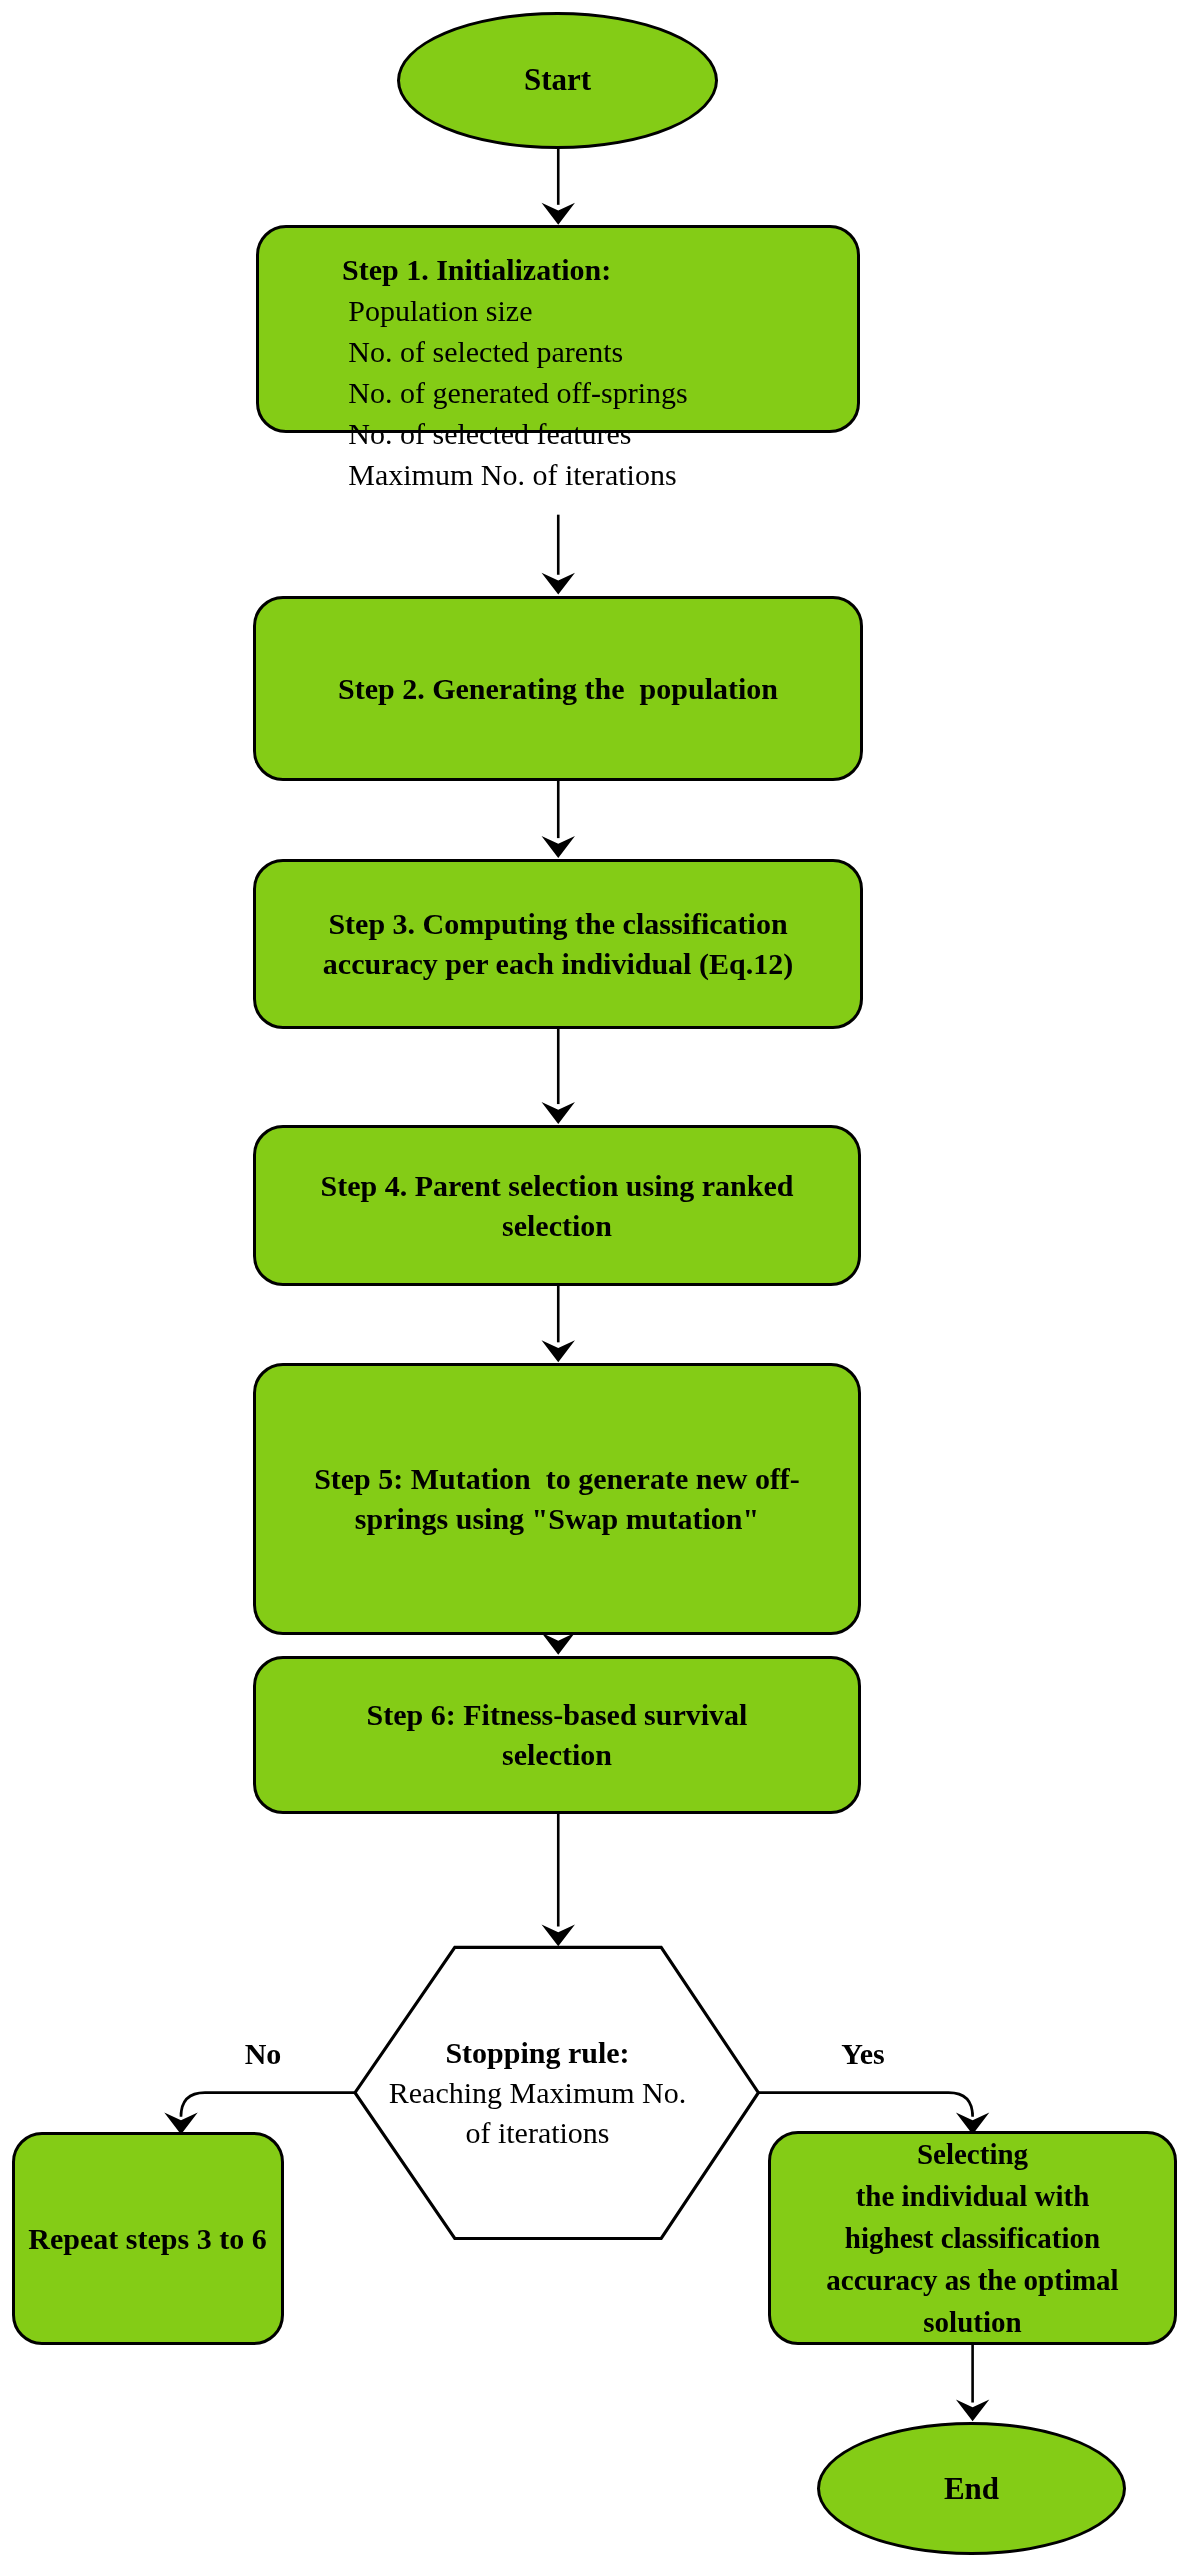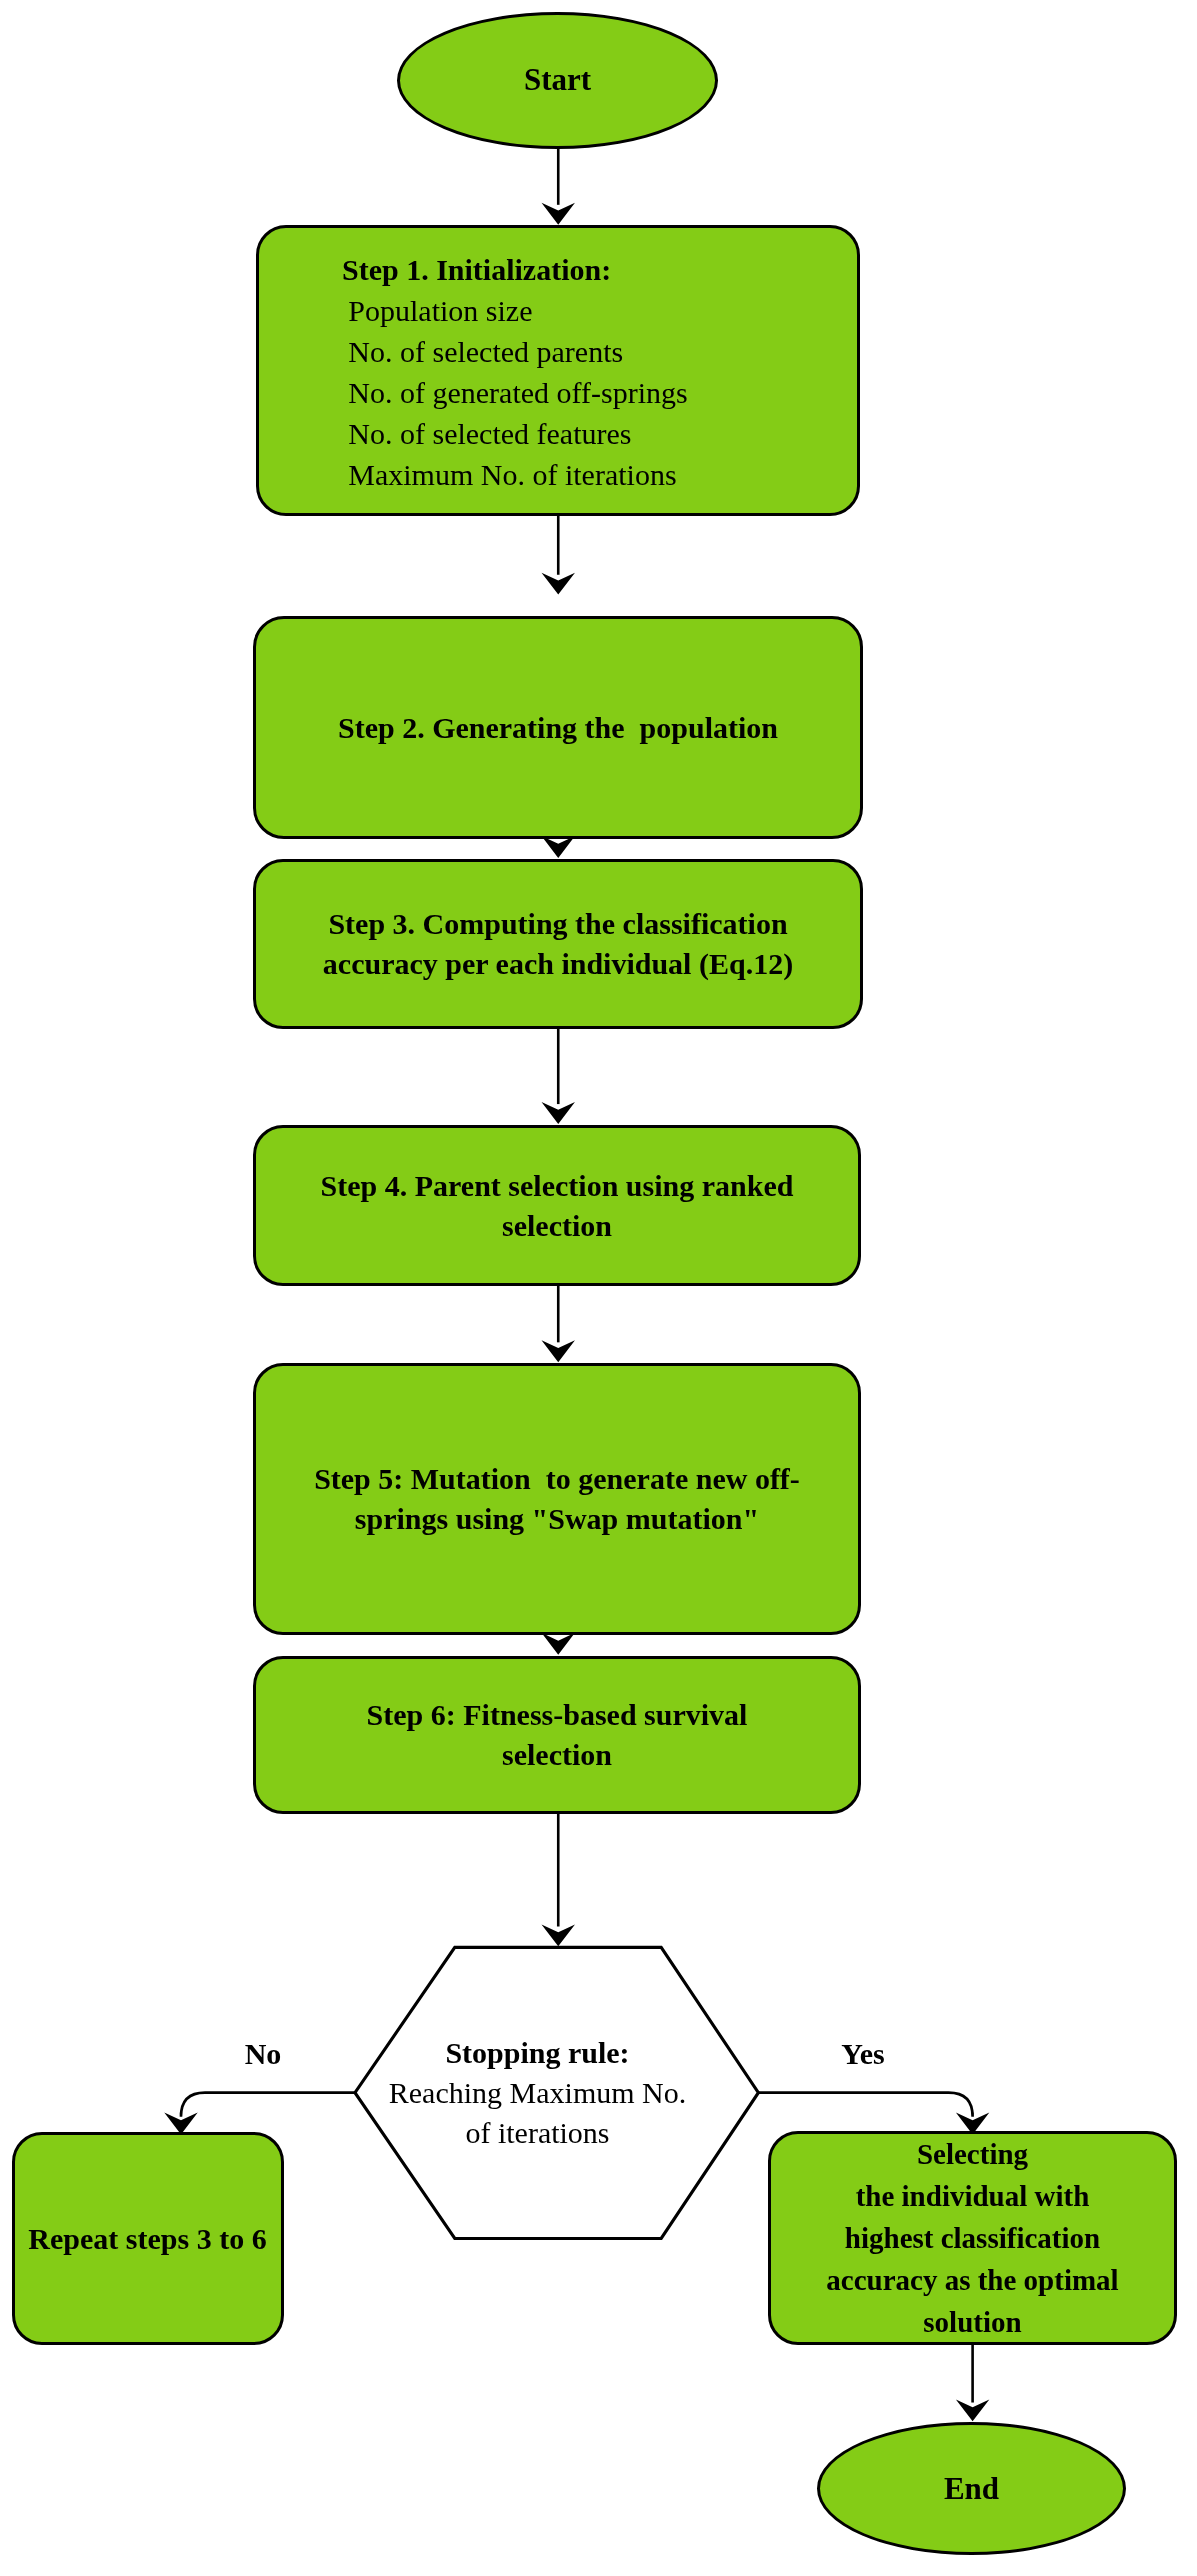--- a/index.html
+++ b/index.html
@@ -75,32 +75,32 @@
     <path class="head" d="M1861 4085 L1829 4043 L1861 4058 L1893 4043 Z"></path>
 
     <line class="conn" x1="1861" y1="4486" x2="1861" y2="4598"></line>
     <path class="head" d="M1861 4634 L1829 4592 L1861 4607 L1893 4592 Z"></path>
   </svg>
 
   <div class="node terminator" style="left:397px;top:11.5px;width:321px;height:137px;">
     <span class="term-label">Start</span>
   </div>
 
-  <div class="node rect" style="left:256px;top:225px;width:604px;height:291px;">
+  <div class="node rect" style="left:256px;top:225px;width:604px;height:208px;">
     <div class="init-content">
       <span class="init-title">Step 1. Initialization:</span>
       <span class="init-item">Population size</span>
       <span class="init-item">No. of selected parents</span>
       <span class="init-item">No. of generated off-springs</span>
       <span class="init-item">No. of selected features</span>
       <span class="init-item">Maximum No. of iterations</span>
     </div>
   </div>
 
-  <div class="node rect" style="left:253px;top:616px;width:610px;height:223px;border-radius:31px;">
+  <div class="node rect" style="left:253px;top:596px;width:610px;height:185px;">
     <span class="step-label">Step 2. Generating the  population</span>
   </div>
 
   <div class="node rect" style="left:253px;top:859px;width:610px;height:170px;">
     <span class="step-label">Step 3. Computing the classification
 accuracy per each individual (Eq.12)</span>
   </div>
 
   <div class="node rect" style="left:253px;top:1125px;width:608px;height:161px;">
     <span class="step-label">Step 4. Parent selection using ranked

